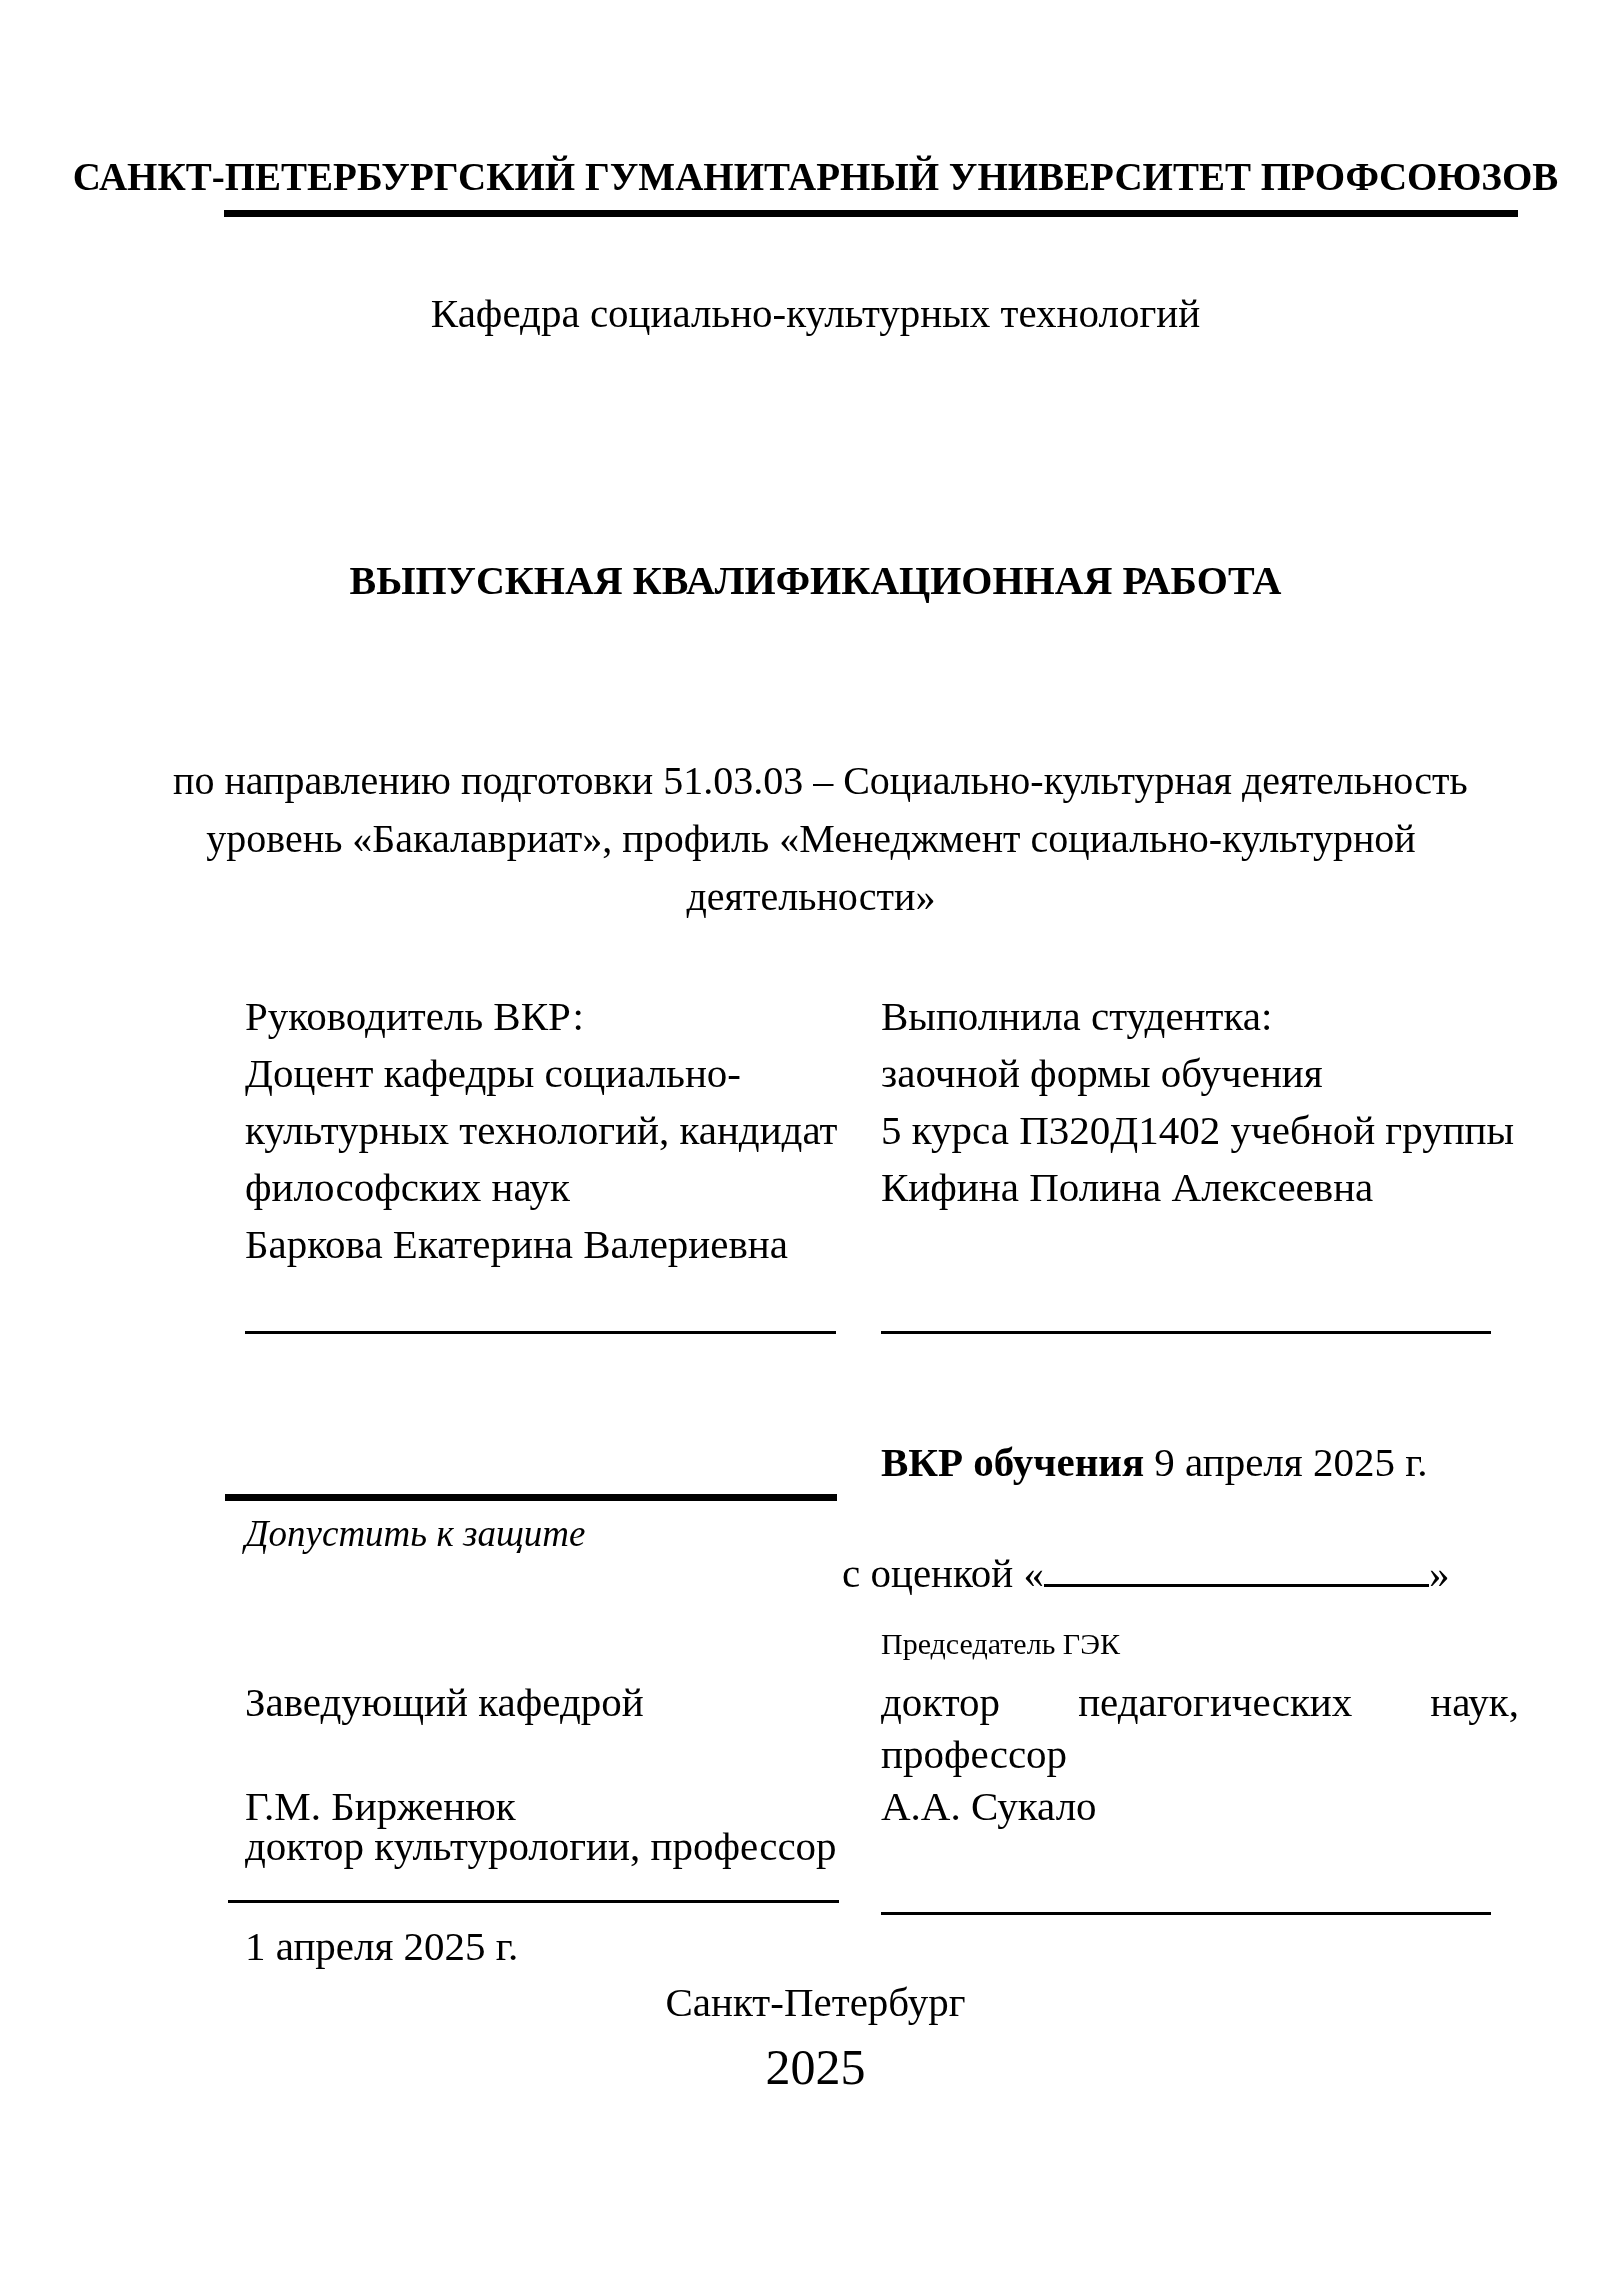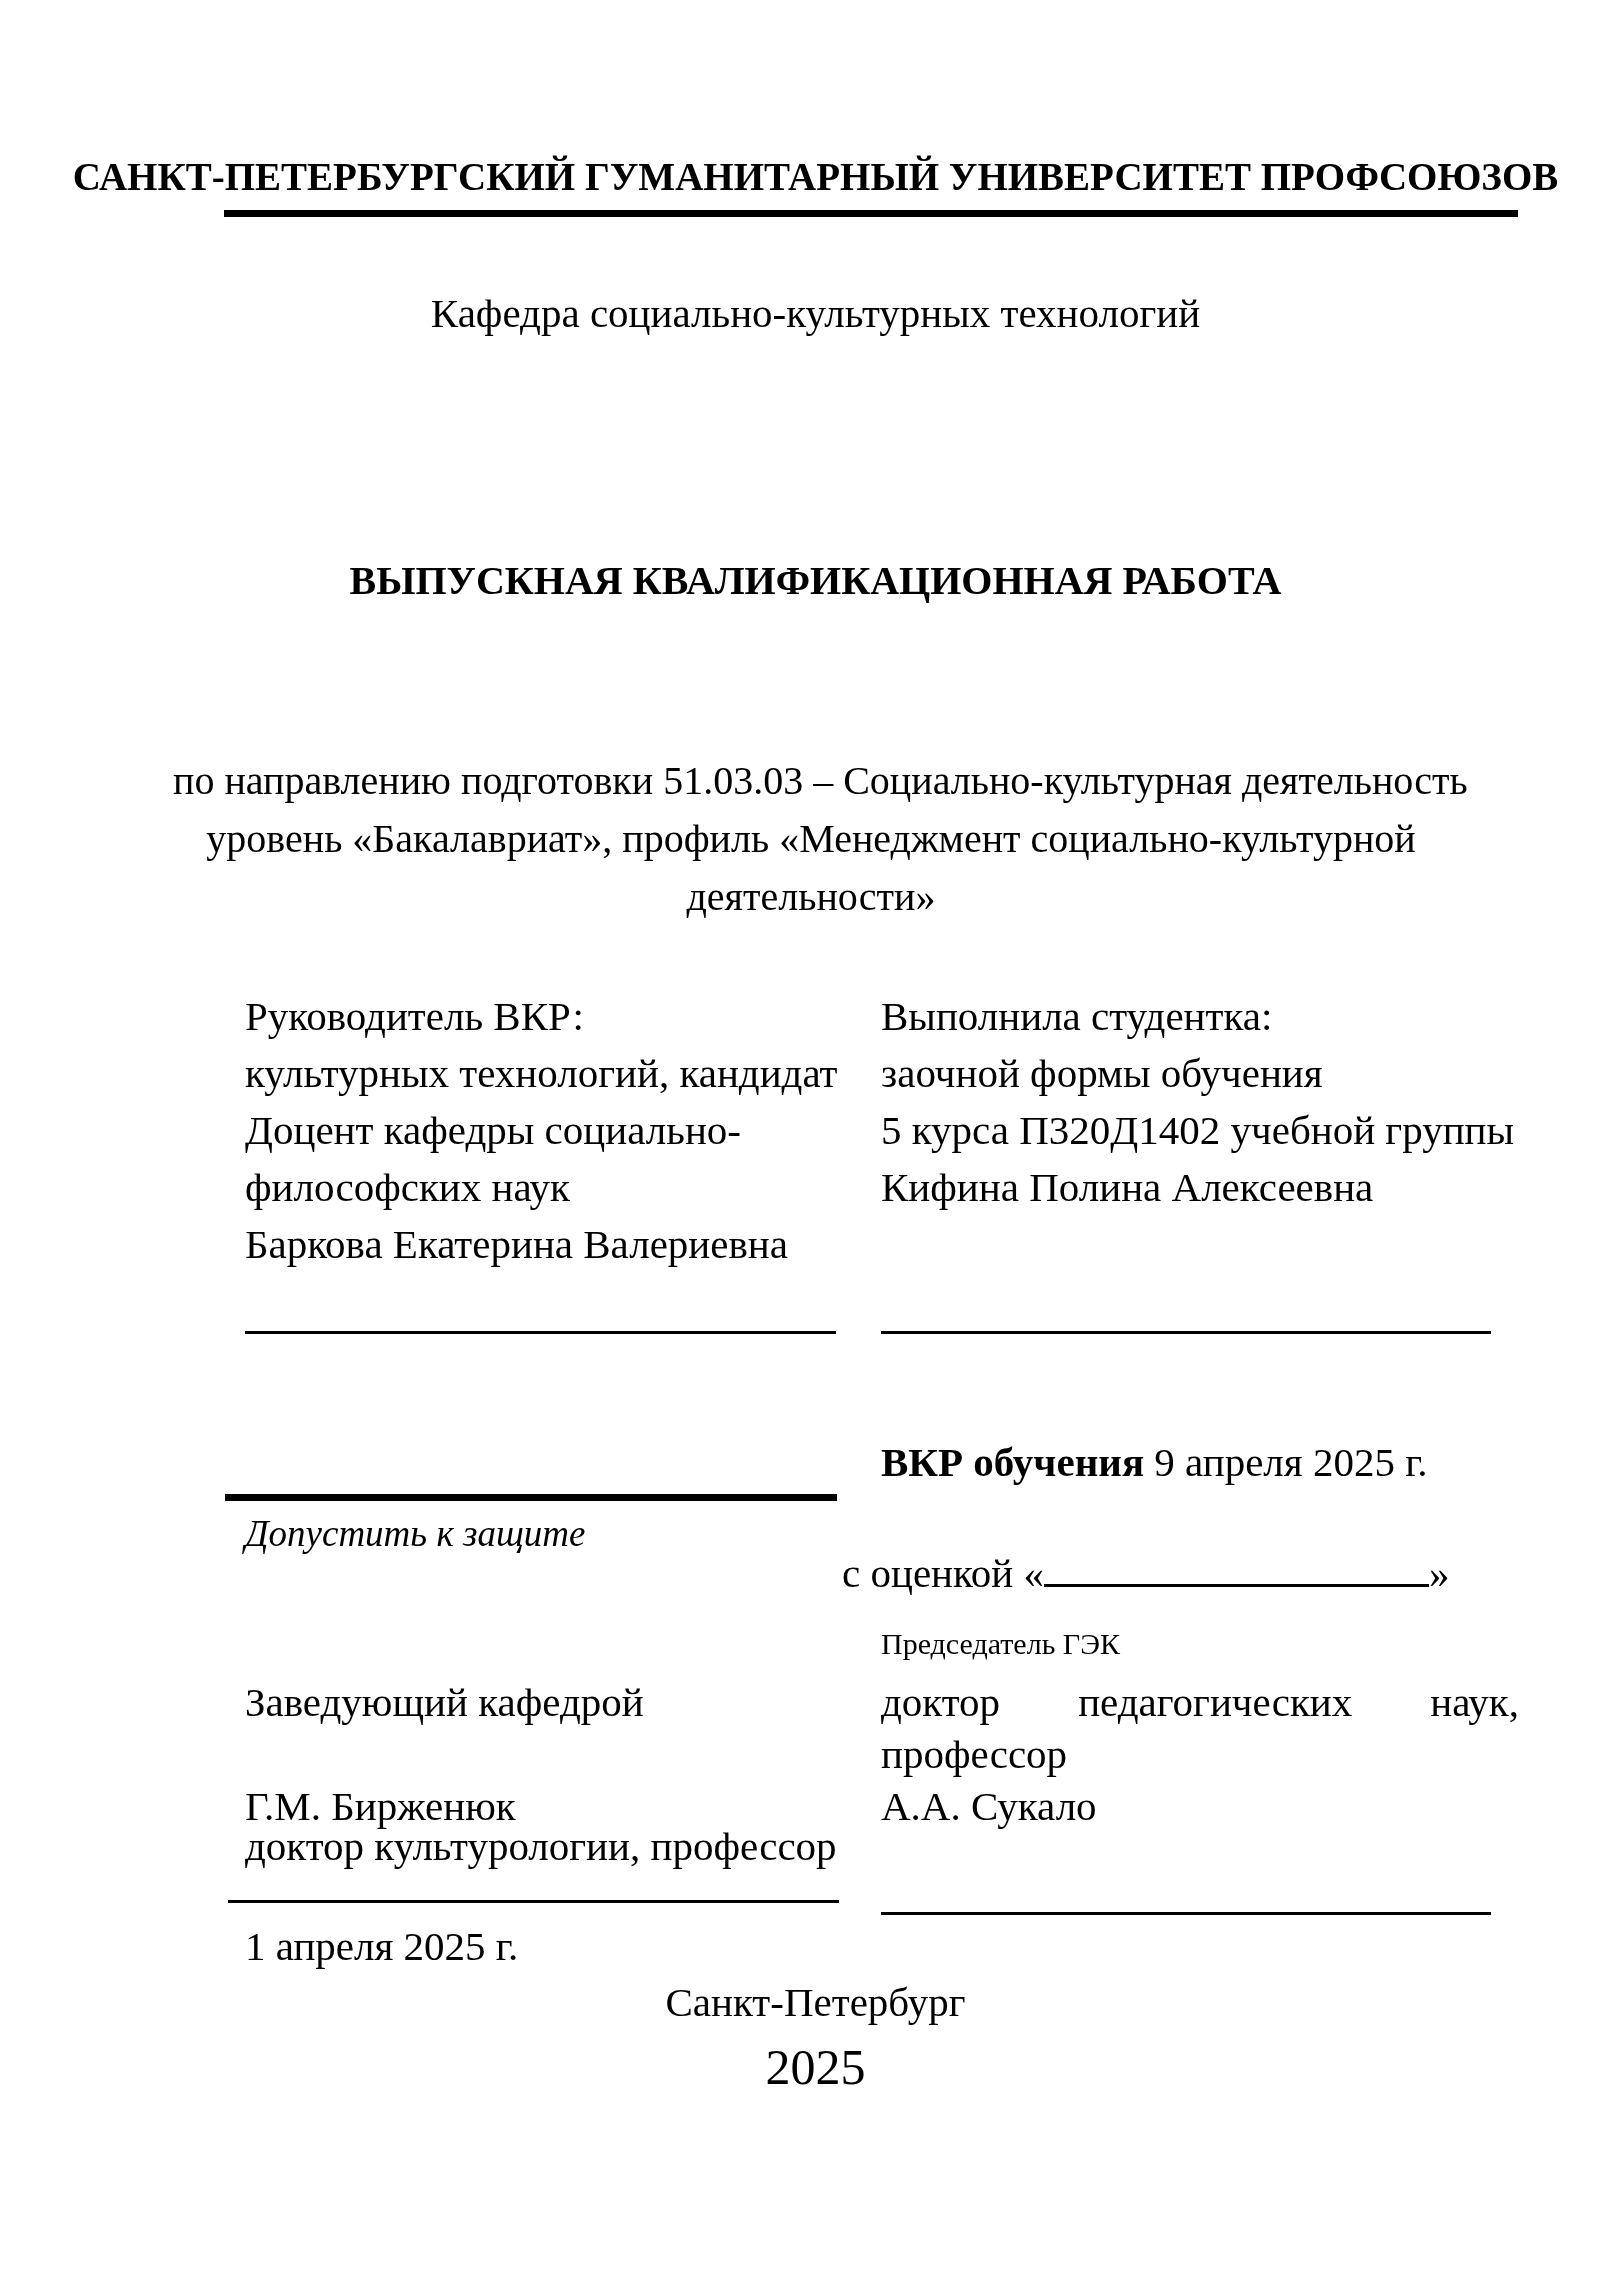--- a/index.html
+++ b/index.html
@@ -111,22 +111,22 @@
 
 
   <div class="abs program-block">
     <div class="pline">по направлению подготовки 51.03.03 – Социально-культурная деятельность</div>
     <div class="pline">уровень «Бакалавриат», профиль «Менеджмент социально-культурной</div>
     <div class="pline">деятельности»</div>
   </div>
 
   <div class="abs col-block supervisor-block">
     <div class="cline">Руководитель ВКР:</div>
+    <div class="cline">Доцент кафедры социально-</div>
     <div class="cline">культурных технологий, кандидат</div>
-    <div class="cline">Доцент кафедры социально-</div>
     <div class="cline">философских наук</div>
     <div class="cline">Баркова Екатерина Валериевна</div>
   </div>
 
   <div class="abs col-block student-block">
     <div class="cline">Выполнила студентка:</div>
     <div class="cline">заочной формы обучения</div>
     <div class="cline">5 курса П320Д1402 учебной группы</div>
     <div class="cline">Кифина Полина Алексеевна</div>
   </div>

